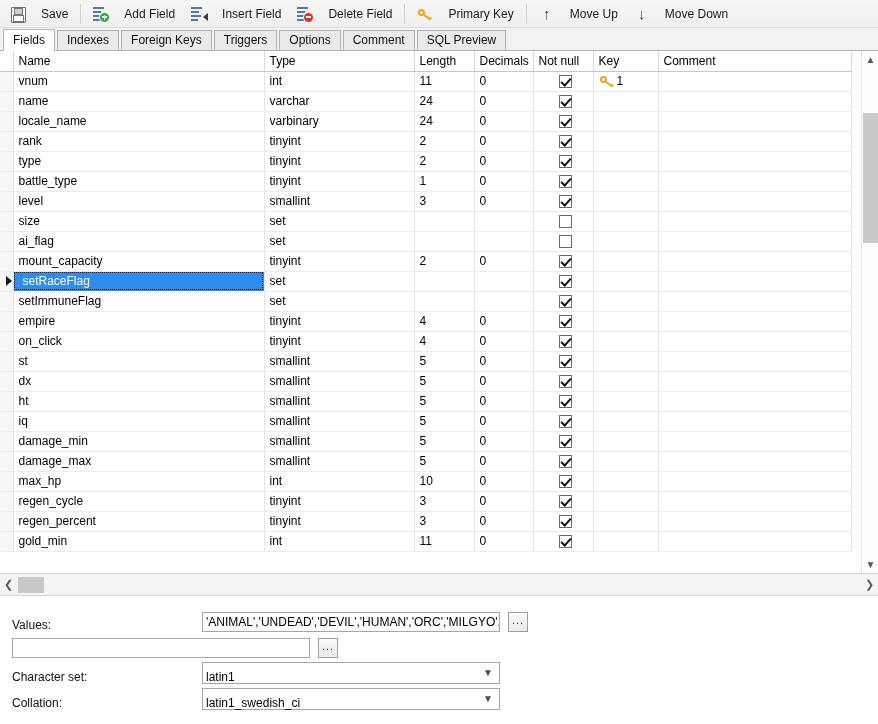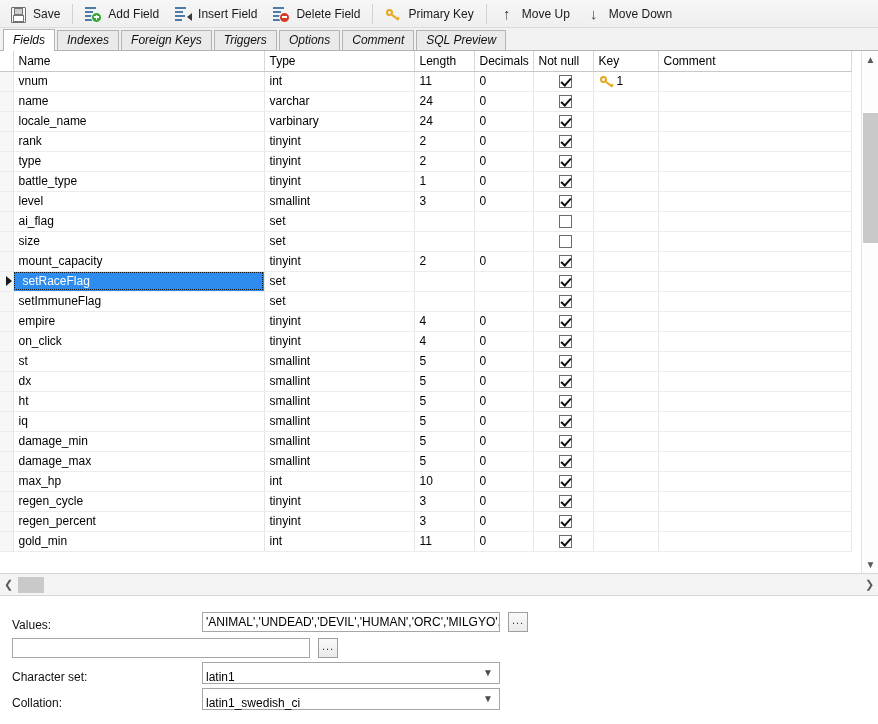--- a/index.html
+++ b/index.html
@@ -30,21 +30,21 @@
     align-items: center;
     height: 24px;
     padding: 0 7px;
     cursor: default;
     white-space: nowrap;
     font-size: 12px;
     color: #1a1a1a;
     border: 1px solid transparent;
     border-radius: 2px;
   }
-  .tb-label { margin-left: 7px; }
+  .tb-label { margin-left: 15px; }
   .tb-sep {
     width: 1px;
     height: 20px;
     background: #d2d2d2;
     margin: 0 4px;
   }
   .tb-ico { width: 16px; height: 16px; position: relative; flex: 0 0 16px; }
 
   
   .ico-save .body {
@@ -125,21 +125,20 @@
     padding: 0 9px;
     margin-right: 2px;
     font-size: 12px;
     background: #eaeaea;
     border: 1px solid #b3b3b3;
     border-bottom: none;
     cursor: default;
     color: #111;
     box-sizing: border-box;
     white-space: nowrap;
-    font-style: italic;
   }
   .tab.active {
     background: #ffffff;
     height: 22px;
     line-height: 21px;
     border-color: #b3b3b3;
     position: relative;
     top: 1px;
     z-index: 2;
     font-weight: normal;
@@ -531,31 +530,31 @@
           <td class="c-name">level</td>
           <td class="c-type">smallint</td>
           <td class="c-length">3</td>
           <td class="c-decimals">0</td>
           <td class="c-notnull"><span class="cbox on"></span></td>
           <td class="c-key"></td>
           <td class="c-comment"></td>
         </tr>
         <tr>
           <td class="rowhead"></td>
-          <td class="c-name">ai_flag</td>
+          <td class="c-name">size</td>
           <td class="c-type">set</td>
           <td class="c-length"></td>
           <td class="c-decimals"></td>
           <td class="c-notnull"><span class="cbox "></span></td>
           <td class="c-key"></td>
           <td class="c-comment"></td>
         </tr>
         <tr>
           <td class="rowhead"></td>
-          <td class="c-name">size</td>
+          <td class="c-name">ai_flag</td>
           <td class="c-type">set</td>
           <td class="c-length"></td>
           <td class="c-decimals"></td>
           <td class="c-notnull"><span class="cbox "></span></td>
           <td class="c-key"></td>
           <td class="c-comment"></td>
         </tr>
         <tr>
           <td class="rowhead"></td>
           <td class="c-name">mount_capacity</td>

